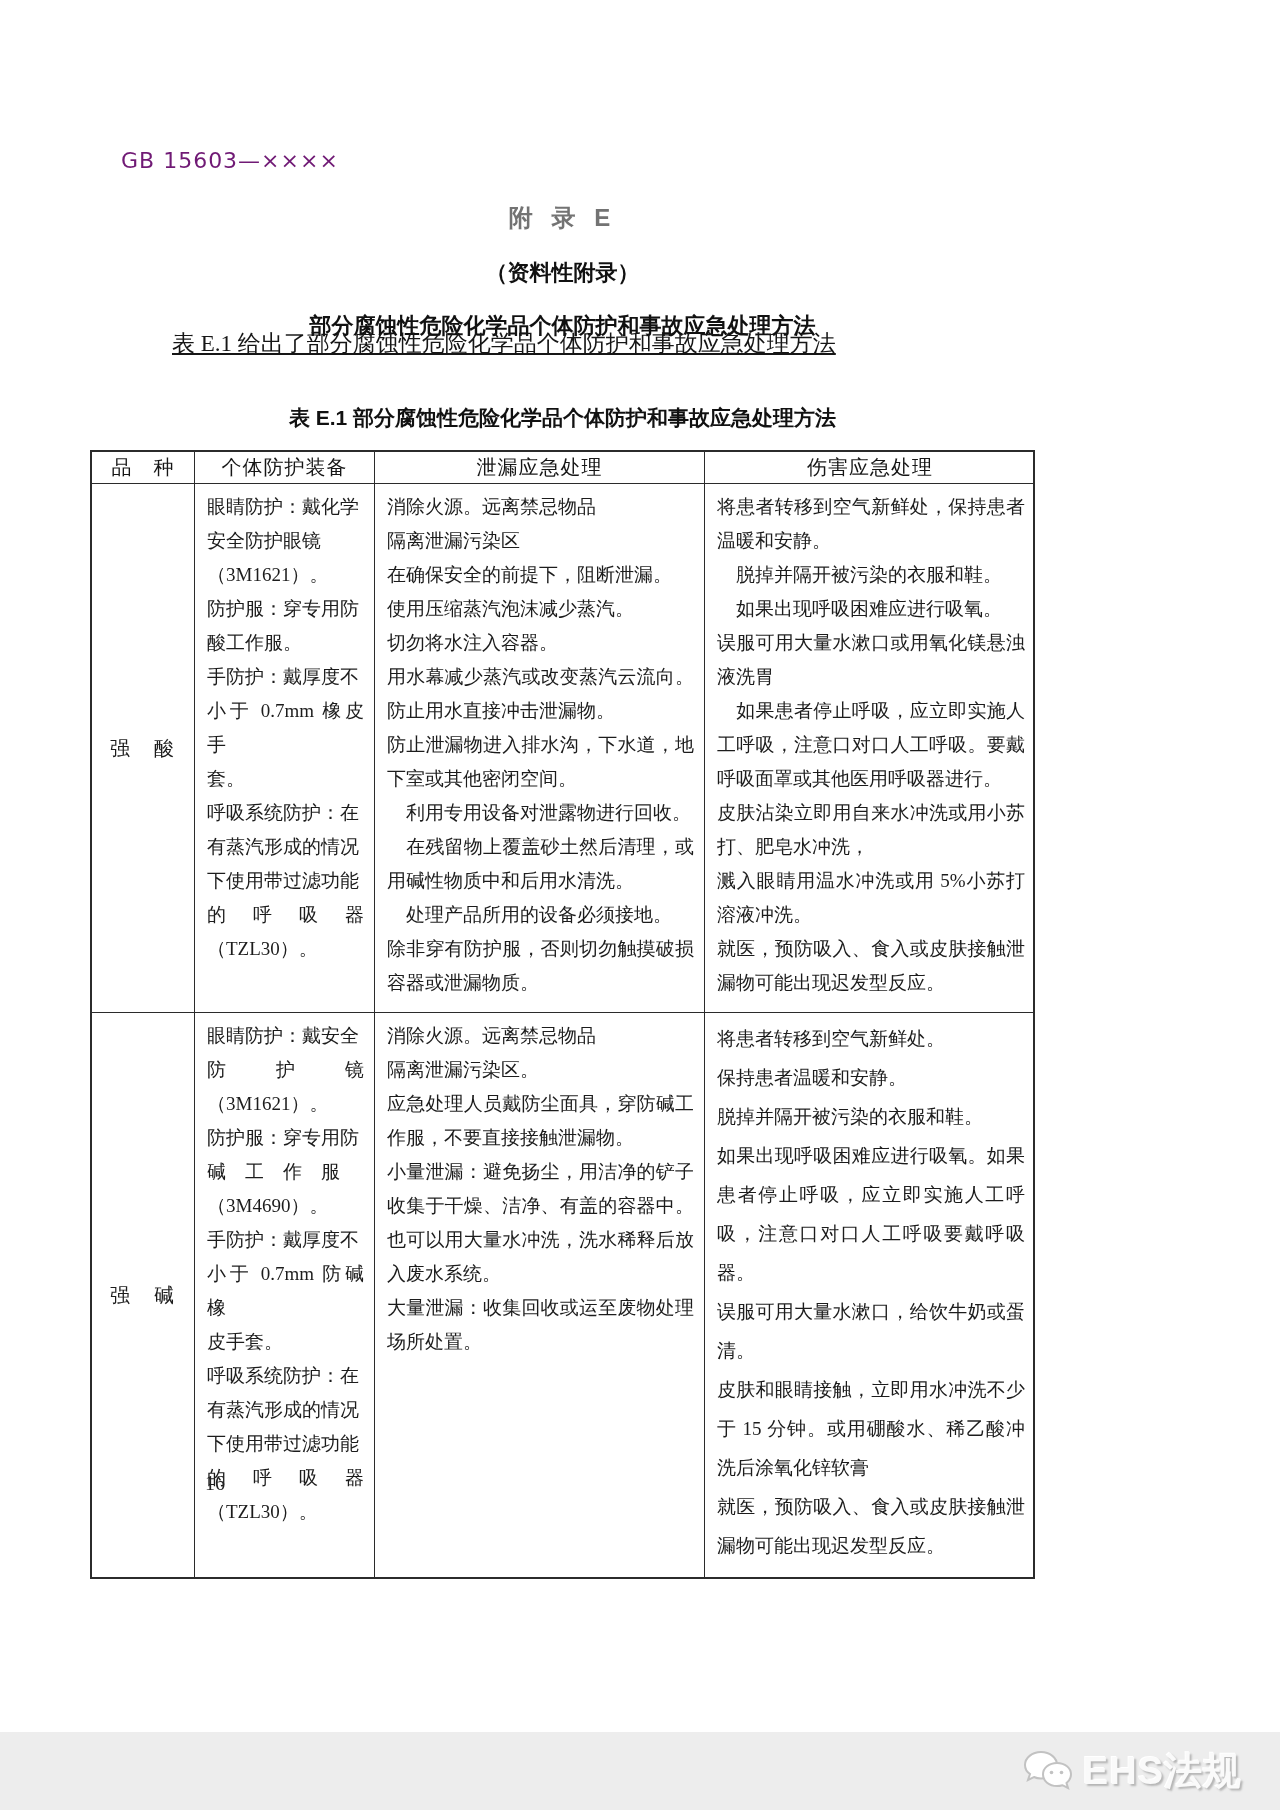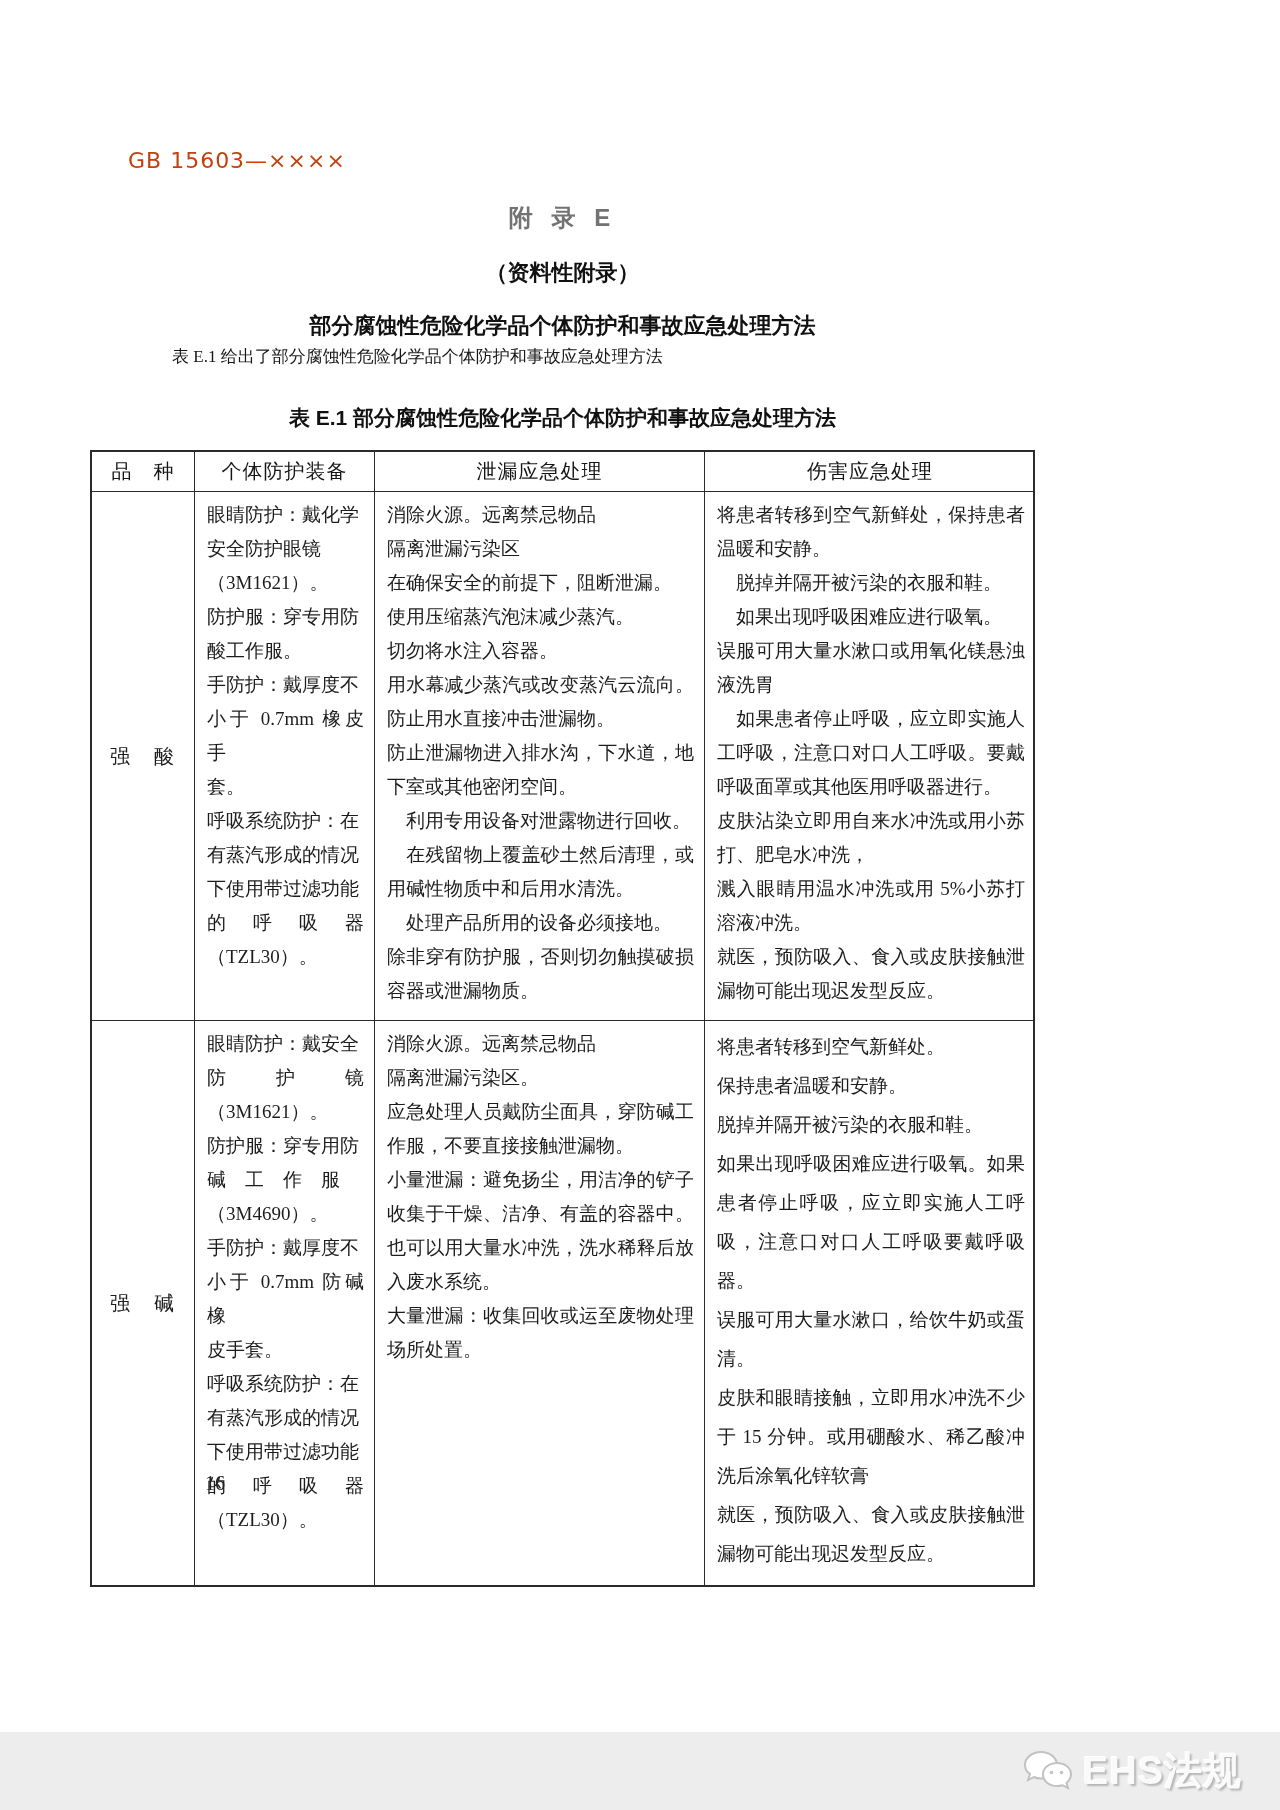--- a/index.html
+++ b/index.html
@@ -2,48 +2,48 @@
 <html><head>
 <meta charset="utf-8">
 <style>
   html,body{margin:0;padding:0;}
   body{
     width:1280px;height:1810px;position:relative;background:#ffffff;
     font-family:"Liberation Serif","DejaVu Serif",serif;color:#1f1f1f;
     overflow:hidden;
   }
   .doc-number{
-    position:absolute;left:128px;top:148px;
+    position:absolute;left:121px;top:148px;
     font-family:"DejaVu Sans","Liberation Sans",sans-serif;
-    font-size:22px;letter-spacing:1px;color:#c2410c;
+    font-size:22px;letter-spacing:1px;color:#701a75;
   }
   .center-block{position:absolute;left:90px;width:945px;text-align:center;}
   .appendix-title{top:202px;font-family:"Liberation Sans","DejaVu Sans",sans-serif;
     font-weight:bold;font-size:24px;letter-spacing:6px;color:#737373;}
   .appendix-subtitle{top:258px;font-family:"Liberation Sans","DejaVu Sans",sans-serif;
     font-weight:bold;font-size:22px;color:#111;}
   .appendix-heading{top:311px;font-family:"Liberation Sans","DejaVu Sans",sans-serif;
     font-weight:bold;font-size:22px;color:#111;}
-  .intro-line{position:absolute;left:172px;top:345px;font-size:17px;color:#161616;}
+  .intro-line{position:absolute;left:172px;top:328px;font-size:23px;color:#161616;text-decoration:underline;}
   .table-caption{top:404px;font-family:"Liberation Sans","DejaVu Sans",sans-serif;
     font-weight:bold;font-size:21px;color:#111;}
 
   .e-table{
     position:absolute;left:90px;top:450px;width:945px;
     border:2px solid #2b2b2b;box-sizing:border-box;
     display:grid;grid-template-columns:103px 180px 330px 330px;
   }
   .cell{
     box-sizing:border-box;border-right:1px solid #2b2b2b;border-bottom:1px solid #2b2b2b;
     font-size:19px;color:#1c1c1c;
   }
   .cell.last-col{border-right:none;}
   .cell.last-row{border-bottom:none;}
   .head-cell{
-    height:40px;display:flex;align-items:center;justify-content:center;
+    height:32px;display:flex;align-items:center;justify-content:center;
     font-size:20px;color:#161616;letter-spacing:1px;text-align:center;
   }
   .body-cell{
     padding:6px 10px 12px 12px;white-space:pre-line;line-height:34px;
     text-align:justify;
   }
   .body-cell.tight{line-height:39px;}
   .cat-cell{display:flex;align-items:center;justify-content:center;
     font-size:20px;letter-spacing:2px;}
   .row1{min-height:517px;}

